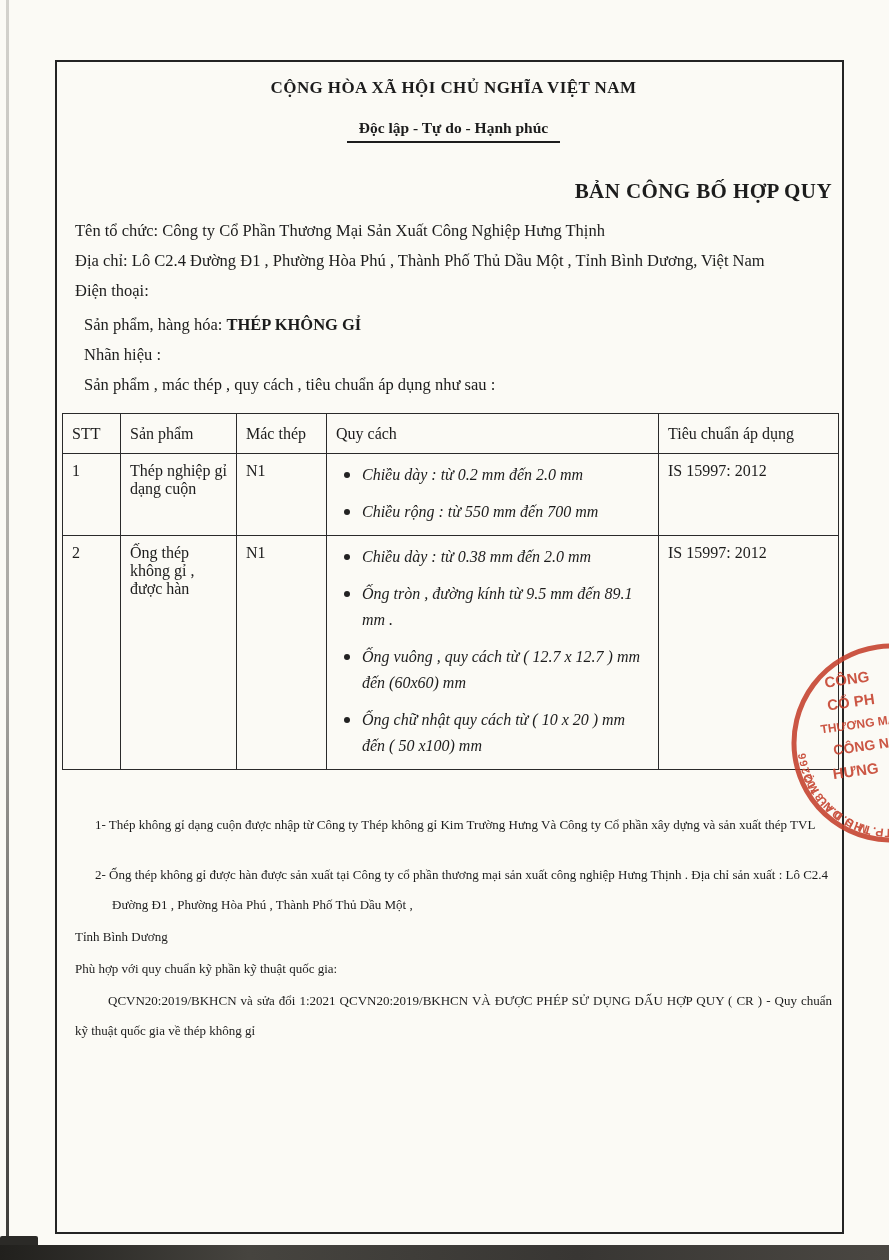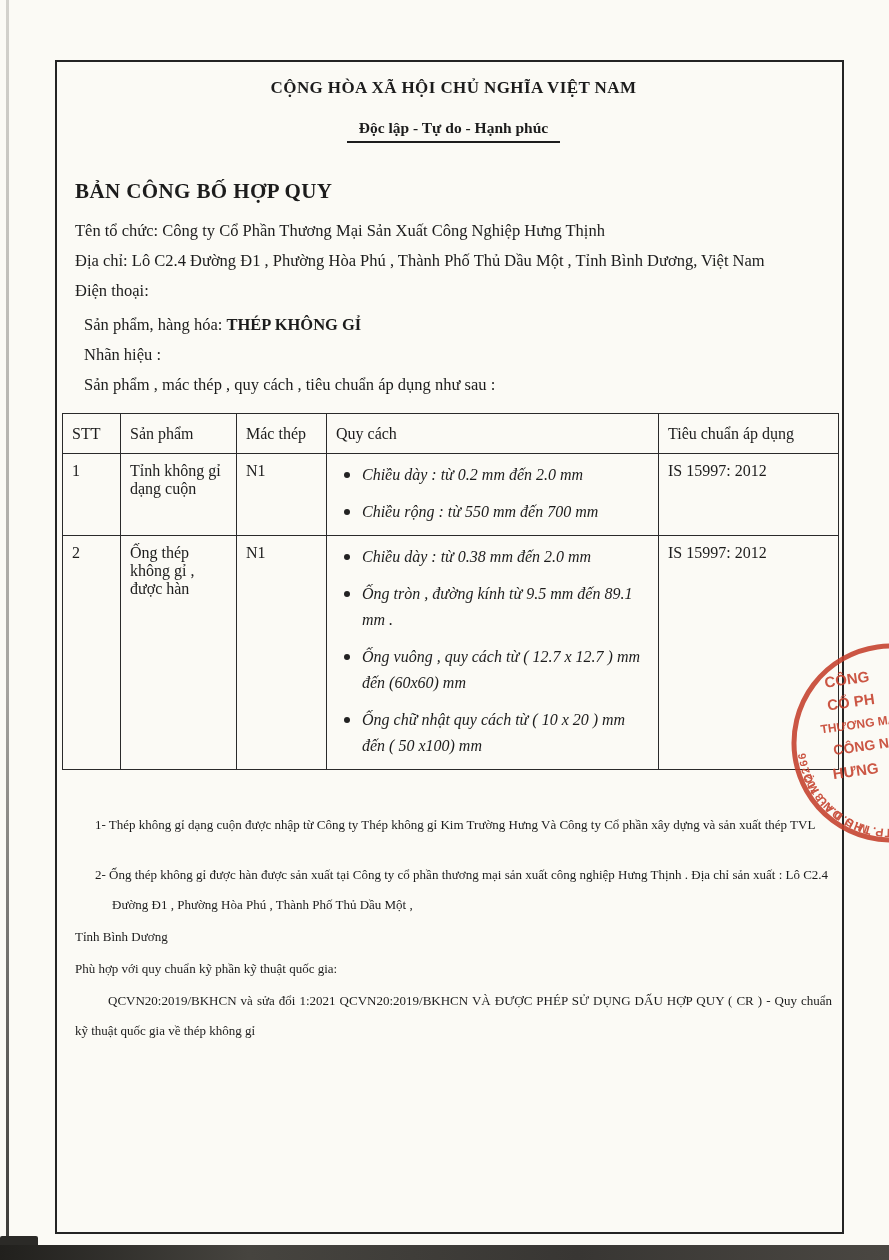--- a/index.html
+++ b/index.html
@@ -26,21 +26,21 @@
   .frame {
     position:absolute; left:55px; top:60px; width:789px; height:1174px;
     border:2px solid #242424; padding:12px 10px 12px 18px;
   }
   .nat-title { text-align:center; font-weight:bold; font-size:17px; letter-spacing:.4px; margin-top:4px; }
   .motto { text-align:center; margin-top:21px; }
   .motto span {
     display:inline-block; font-weight:bold; font-size:15.5px;
     border-bottom:2px solid #1d1d1d; padding:0 12px 4px;
   }
-  .doc-title { text-align:left; font-weight:bold; font-size:21px; letter-spacing:.4px; margin-top:36px; }
+  .doc-title { text-align:right; font-weight:bold; font-size:21px; letter-spacing:.4px; margin-top:36px; }
   .doc-number { text-align:center; font-size:16.5px; margin-top:15px; }
   .body-text { font-size:16.5px; line-height:30px; }
   .p-org { margin-top:12px; }
   .p-indent { margin-left:9px; }
   .bold { font-weight:bold; }
   .mt4 { margin-top:4px; }
   
   table.spec {
     margin-top:13px; margin-left:-13px; width:776px;
     border-collapse:collapse; table-layout:fixed; font-size:16px;
@@ -108,21 +108,21 @@
           <th>STT</th>
           <th>Sản phẩm</th>
           <th>Mác thép</th>
           <th>Quy cách</th>
           <th>Tiêu chuẩn áp dụng</th>
         </tr>
       </thead>
       <tbody>
         <tr>
           <td class="center">1</td>
-          <td>Tỉnh không gỉ dạng cuộn</td>
+          <td>Thép nghiệp gỉ dạng cuộn</td>
           <td class="center">N1</td>
           <td>
             <ul class="specs">
               <li>Chiều dày : từ 0.2 mm đến 2.0 mm</li>
               <li>Chiều rộng : từ 550 mm đến 700 mm</li>
             </ul>
           </td>
           <td>IS 15997: 2012</td>
         </tr>
         <tr>

